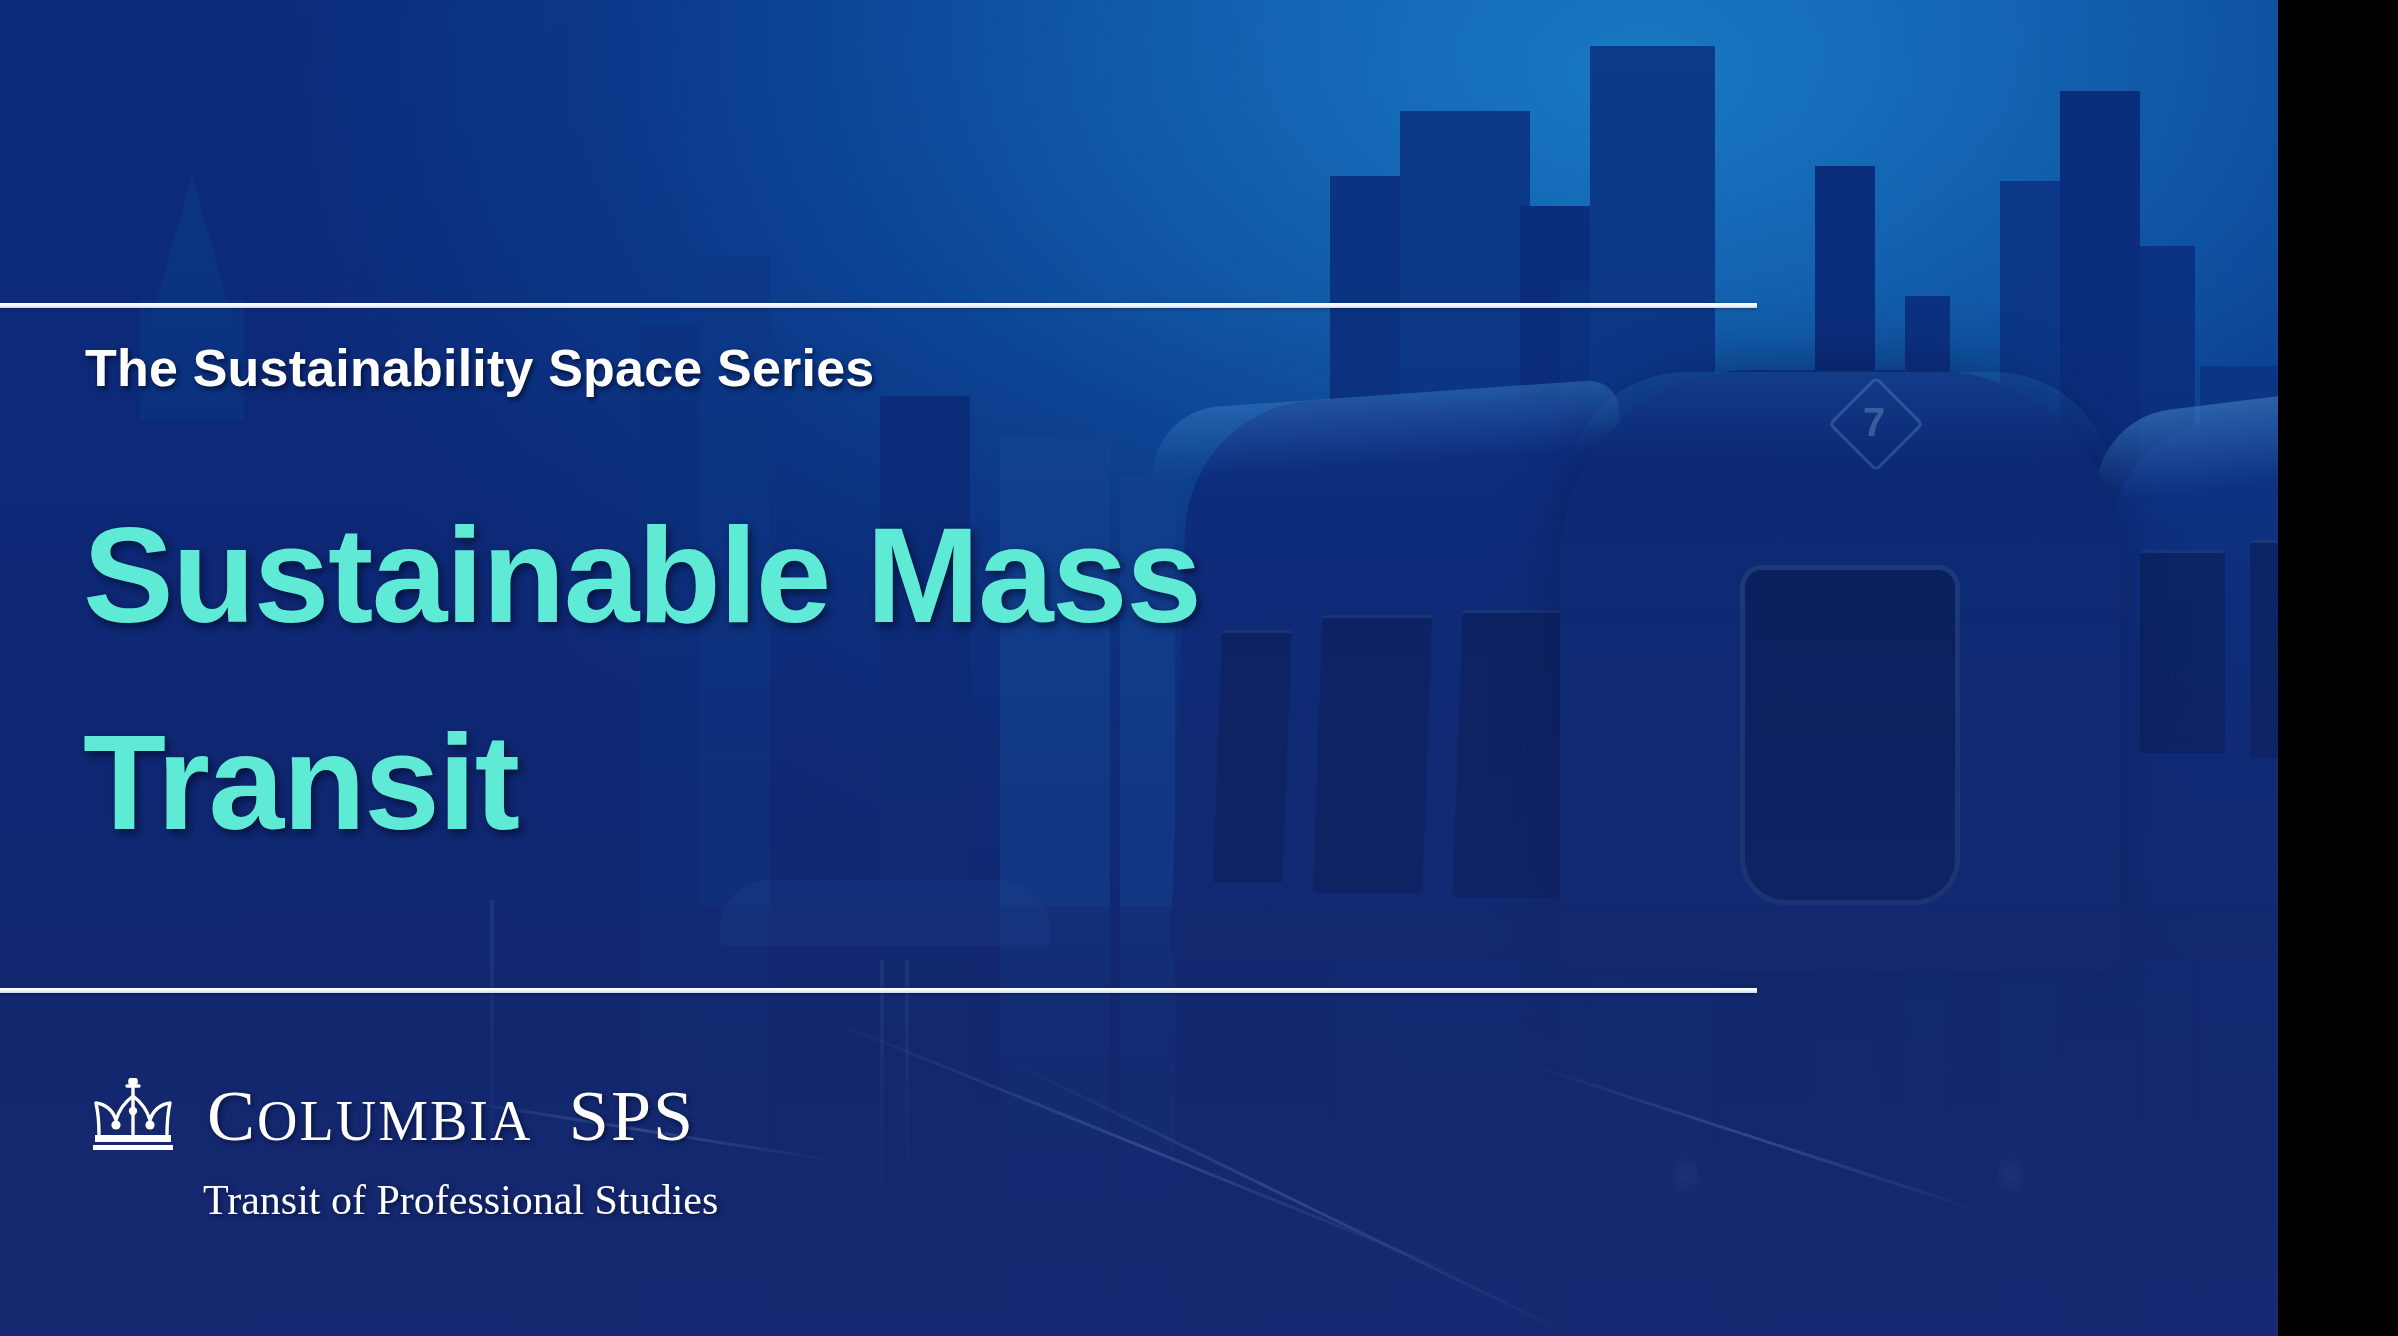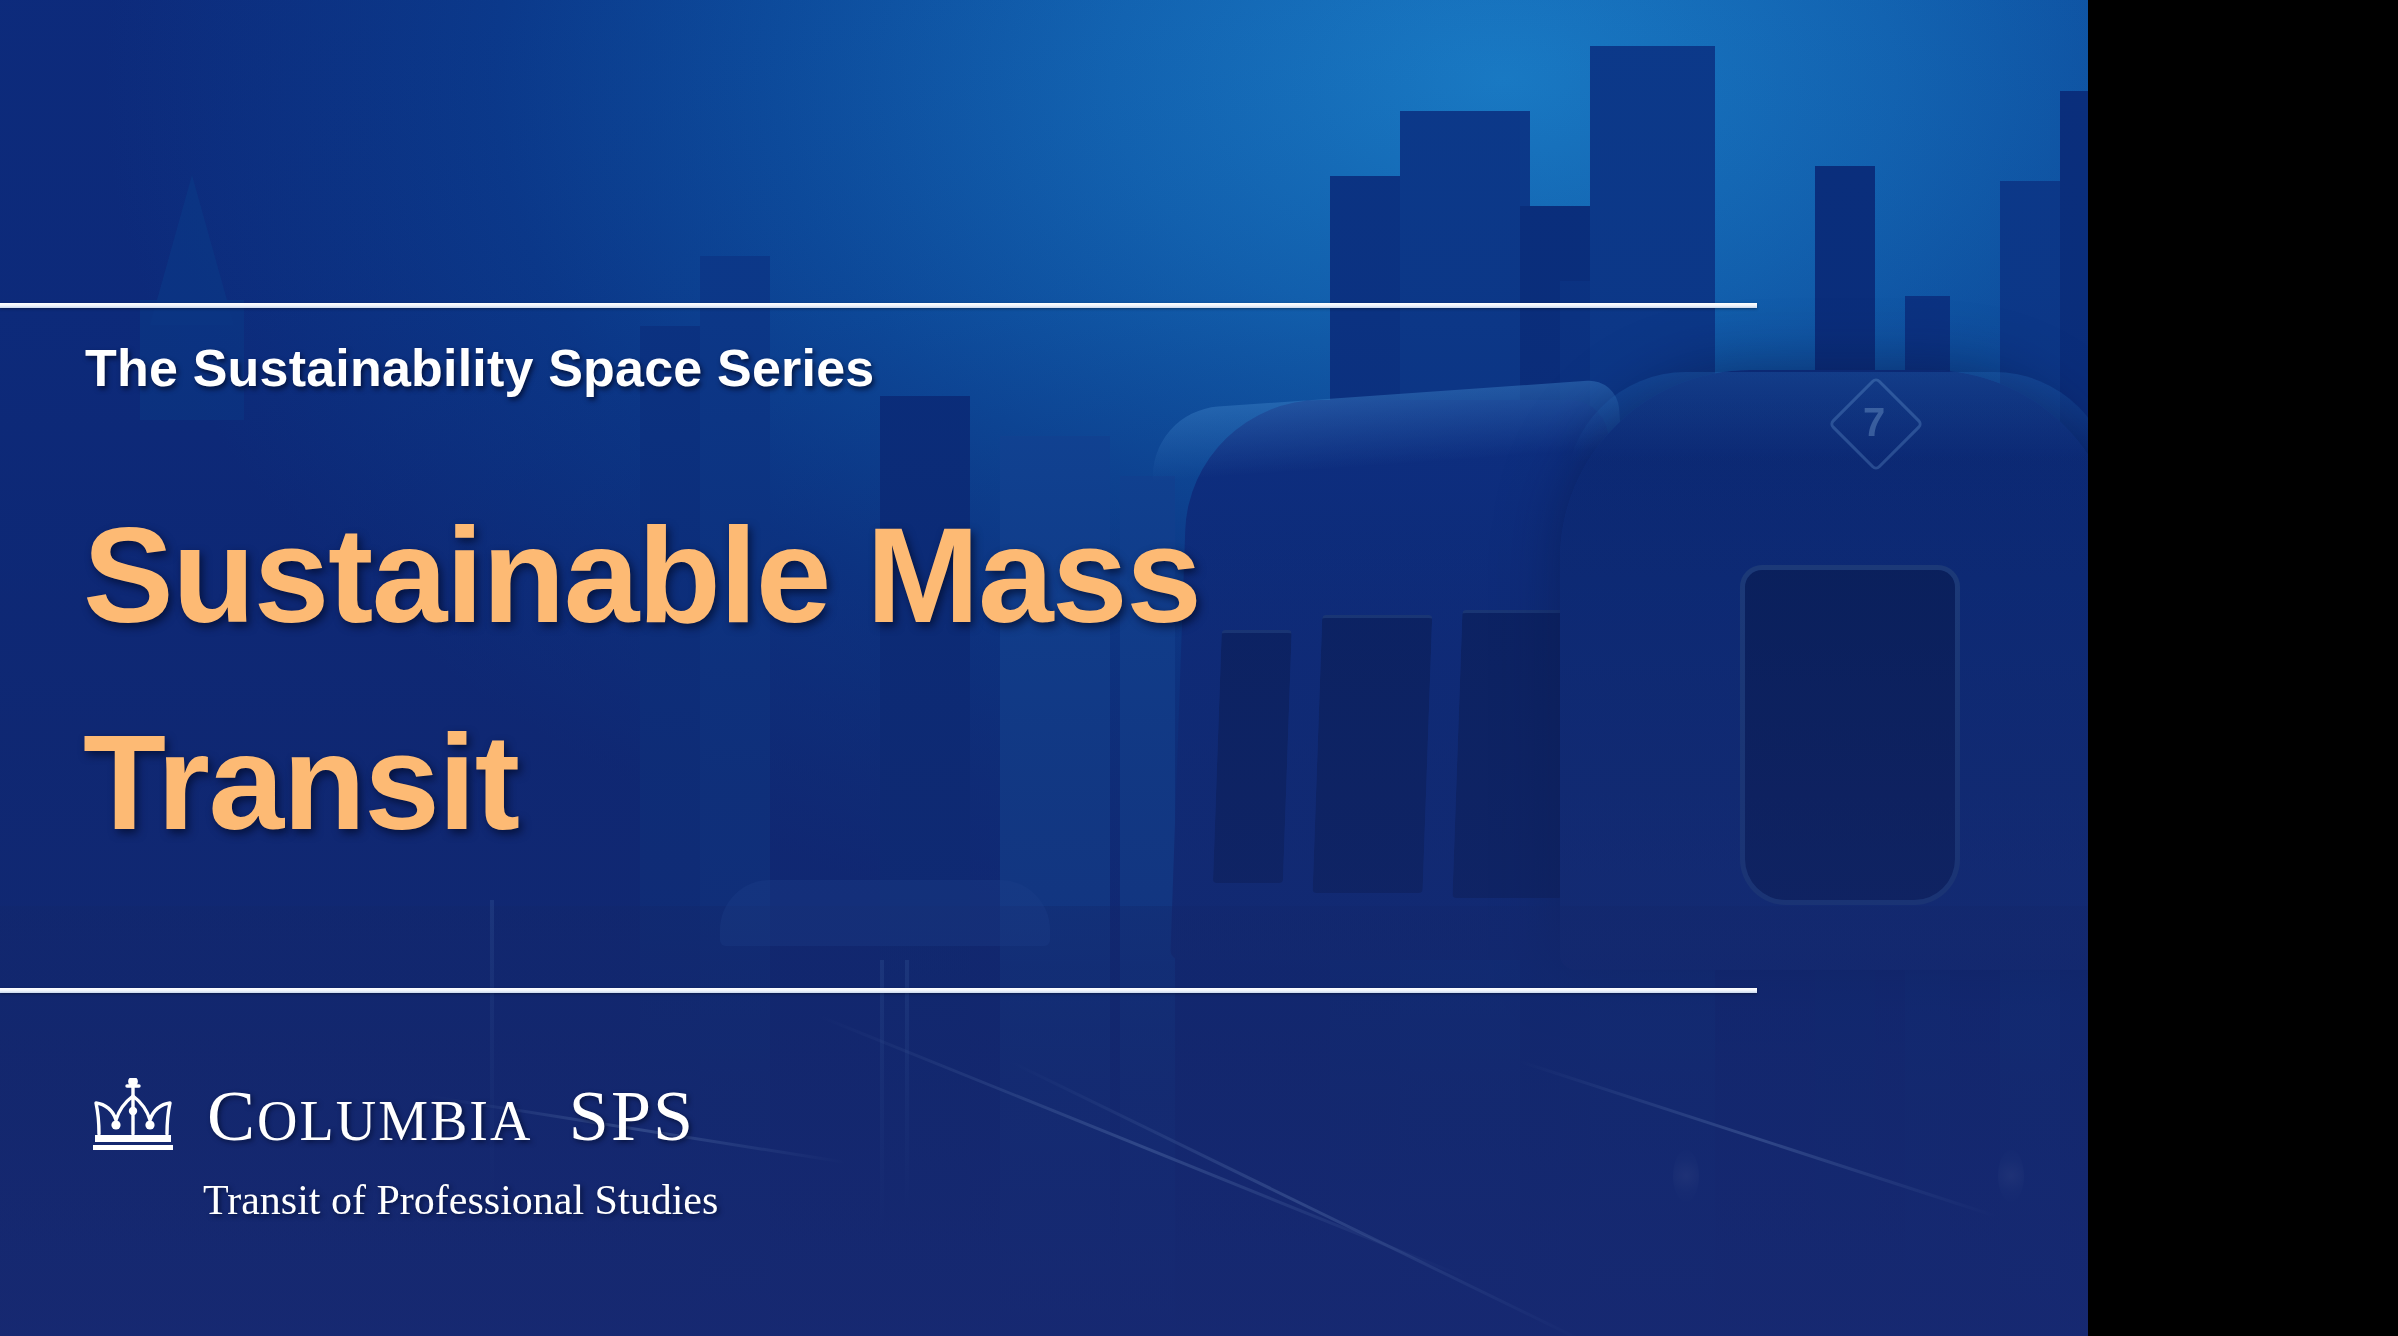--- a/index.html
+++ b/index.html
@@ -2,21 +2,21 @@
 <html><head>
 <meta charset="utf-8">
 <style>
   html, body {
     margin: 0;
     padding: 0;
     background: #000;
   }
   #slide {
     position: relative;
-    width: 2088px;
+    width: 2278px;
     height: 1336px;
     overflow: hidden;
     font-family: "Liberation Sans", sans-serif;
     background: #0c2a78;
   }
 
   
   .bg-layer { position: absolute; inset: 0; }
 
   
@@ -180,21 +180,21 @@
     font-size: 52px;
     font-weight: bold;
     letter-spacing: .2px;
     text-shadow: 2px 3px 5px rgba(2,10,40,.75);
     white-space: nowrap;
   }
 
   .headline {
     position: absolute;
     left: 83px; top: 472px;
-    color: #fdba74;
+    color: #5eead4;
     font-size: 136px;
     font-weight: bold;
     line-height: 1.52;
     letter-spacing: -1.5px;
     text-shadow: 3px 4px 8px rgba(2,10,40,.70);
   }
   .headline .ln { display: block; white-space: nowrap; }
 
   
   .logo {

